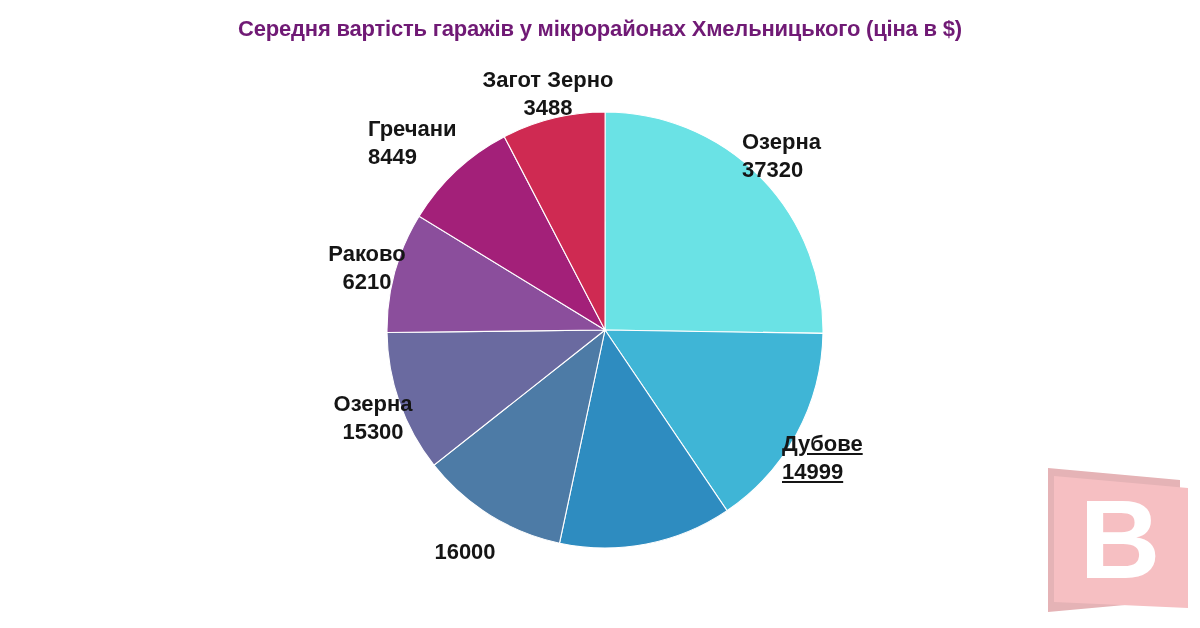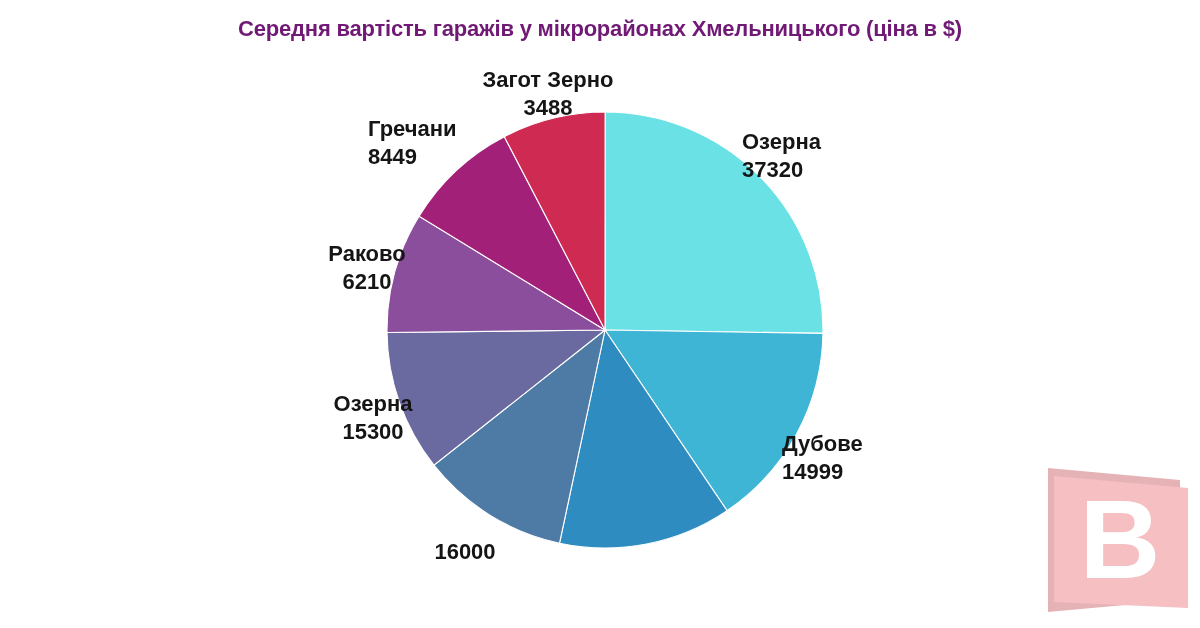--- a/index.html
+++ b/index.html
@@ -50,21 +50,21 @@
     color: #151515;
     line-height: 1.28;
     white-space: nowrap;
     pointer-events: none;
   }
   .slice-label .lbl-name { display: block; }
   .slice-label .lbl-val  { display: block; }
 
   
   #label-0 { left: 742px;  top: 128px; text-align: left;   }
-  #label-1 { left: 782px;  top: 430px; text-align: left;   }
+  #label-1 { left: 782px;  top: 430px; text-align: left; text-decoration: underline;   }
   #label-2 { left: 582px;  top: 544px; text-align: center; width: 140px; }
   #label-3 { left: 360px;  top: 538px; text-align: center; width: 210px; }
   #label-4 { left: 318px;  top: 390px; text-align: center; width: 110px; }
   #label-5 { left: 312px;  top: 240px; text-align: center; width: 110px; }
   #label-6 { left: 368px;  top: 115px; text-align: left; width: 128px; }
   #label-7 { left: 470px;  top: 66px;  text-align: center; width: 156px; }
 
   #watermark {
     position: absolute;
     right: 8px;

